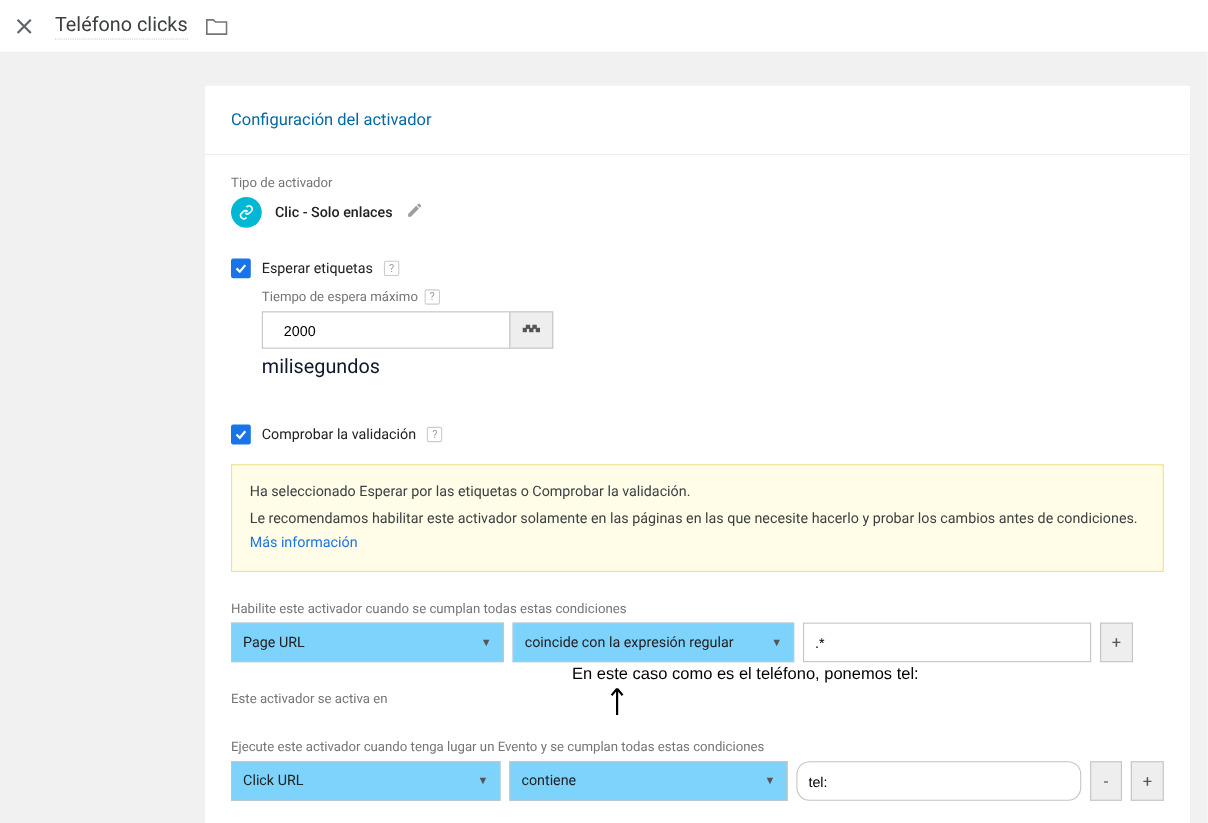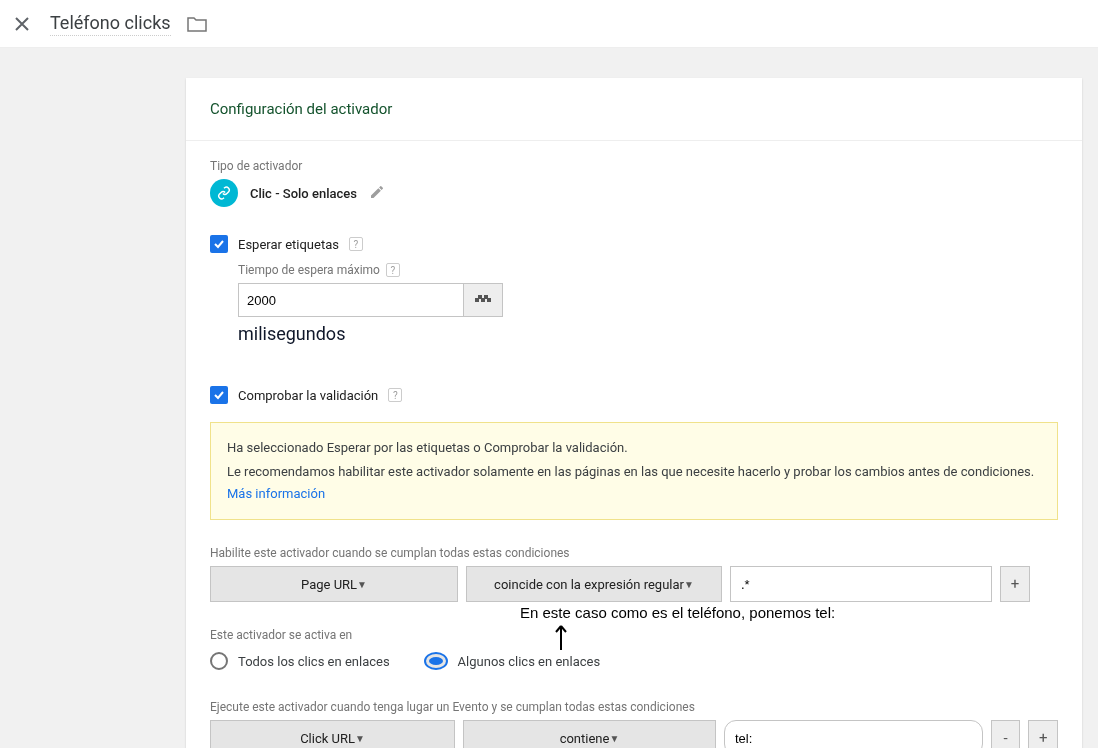--- a/index.html
+++ b/index.html
@@ -3,40 +3,40 @@
 <meta charset="utf-8">
 <style>
   * { box-sizing: border-box; margin: 0; padding: 0; }
   body { font-family: Roboto, Arial, sans-serif; background: #fff; color: #212121; font-size: 13px; }
   .topbar { height: 48px; display: flex; align-items: center; padding: 0 12px; border-bottom: 1px solid #eee; }
   .close-x { width: 20px; height: 20px; display:flex; align-items:center; justify-content:center; cursor:pointer; color:#5f6368; margin-right: 18px; }
   .title { font-size: 18px; font-weight: 400; color: #3c4043; border-bottom: 1px dotted #ccc; padding-bottom:2px; }
   .folder-icon { margin-left: 16px; color: #757575; display:flex; }
   .stage { background: #f1f1f1; padding: 30px 0 0 186px; min-height: 700px; }
   .card { background: #fff; width: 896px; box-shadow: 0 1px 2px rgba(0,0,0,.15); }
-  .card-header { padding: 22px 24px; border-bottom: 1px solid #eee; font-size: 15px; color: #14532d; }
+  .card-header { padding: 22px 24px; border-bottom: 1px solid #eee; font-size: 15px; color: #0369a1; }
   .card-body { padding: 18px 24px 28px 24px; }
   .mini-label { font-size: 12px; color: #757575; margin-bottom: 6px; }
   .type-row { display:flex; align-items:center; gap:12px; margin-bottom: 28px; }
   .type-circle { width:28px; height:28px; border-radius:50%; background:#00b8d4; display:flex; align-items:center; justify-content:center; color:#fff; }
   .type-name { font-size: 13px; color:#212121; font-weight:500; }
   .pencil { color:#9e9e9e; cursor:pointer; }
   .chk-row { display:flex; align-items:center; gap:10px; }
   .chk { width:18px; height:18px; border-radius:2px; background:#1a73e8; display:flex; align-items:center; justify-content:center; cursor:pointer; }
   .help { width:14px; height:14px; display:inline-flex; align-items:center; justify-content:center; border:1px solid #ccc; border-radius:2px; font-size:10px; color:#9e9e9e; cursor:pointer; }
   .subblock { margin-left: 28px; margin-top:10px; }
-  .textin { width:226px; height:34px; border:1px solid #c4c4c4; padding:0 8px; font-size:13px; }
+  .textin { width:226px; height:34px; border:1px solid #c4c4c4; padding:0 19px; font-size:13px; }
   .sq-btn { width:40px; height:34px; border:1px solid #c4c4c4; background:#eee; display:inline-flex; align-items:center; justify-content:center; cursor:pointer; margin-left:-1px; }
   .unit { font-size:18px; color:#0f172a; margin-top:6px; }
   .gap { height:42px; }
   .notice { border:1px solid #f0e28b; background:#fffde7; padding:14px 16px; margin-top:18px; font-size:13px; line-height:1.7; color:#3c4043; }
   .notice b { font-weight:400; color:#3c4043; display:block; margin-bottom:2px; }
   .notice a { color:#1a73e8; text-decoration:none; }
   .cond-row { display:flex; gap:8px; margin-top:6px; }
-  .sel { height:36px; border:1px solid #c4c4c4; background:#e5e5e5; padding:0 10px; font-size:13px; display:flex; align-items:center; justify-content:center; cursor:pointer; position:relative; }
+  .sel { height:36px; border:1px solid #c4c4c4; background:#7dd3fc; padding:0 10px; font-size:13px; display:flex; align-items:center; justify-content:space-between; cursor:pointer; position:relative; }
   .sel .caret { font-size:10px; color:#555; }
   .plain-in { height:36px; border:1px solid #c4c4c4; padding:0 10px; font-size:13px; }
   .plus-btn { width:30px; height:36px; border:1px solid #c4c4c4; background:#eee; display:flex; align-items:center; justify-content:center; cursor:pointer; font-size:15px; color:#555; }
   .section-label { font-size:12px; color:#757575; margin-top:26px; }
   .radio-row { display:flex; align-items:center; gap:34px; margin-top:10px; }
   .radio { display:flex; align-items:center; gap:10px; cursor:pointer; color:#3c4043; }
   .rcirc { width:18px; height:18px; border-radius:50%; border:2px solid #757575; display:inline-block; position:relative; }
   .rcirc.sel { border-color:#1a73e8; }
   .rcirc.sel::after { content:""; position:absolute; inset:3px; border-radius:50%; background:#1a73e8; }
   .annot { position:absolute; font-family:Arial, sans-serif; font-size:15px; color:#000; }
@@ -135,30 +135,20 @@
         </div>
         <div class="sel" style="width:256px;">
           <span>coincide con la expresión regular</span>
             <span class="caret">▼</span>
         </div>
         <input class="plain-in" style="width: 262px;" value=".*">
         <div class="plus-btn">+</div>
       </div>
 
       <div class="section-label">Este activador se activa en</div>
-      <div class="radio-row">
-        <label class="radio">
-          <span class="rcirc"></span>
-          <span>Todos los clics en enlaces</span>
-        </label>
-        <label class="radio">
-          <span class="rcirc sel"></span>
-          <span>Algunos clics en enlaces</span>
-        </label>
-      </div>
 
       <div class="section-label" style="margin-top:30px;">Ejecute este activador cuando tenga lugar un Evento y se cumplan todas estas condiciones</div>
       <div class="cond-row">
         <div class="sel" style="width:248px;">
           <span>Click URL</span>
             <span class="caret">▼</span>
         </div>
         <div class="sel" style="width:256px;">
           <span>contiene</span>
             <span class="caret">▼</span>

